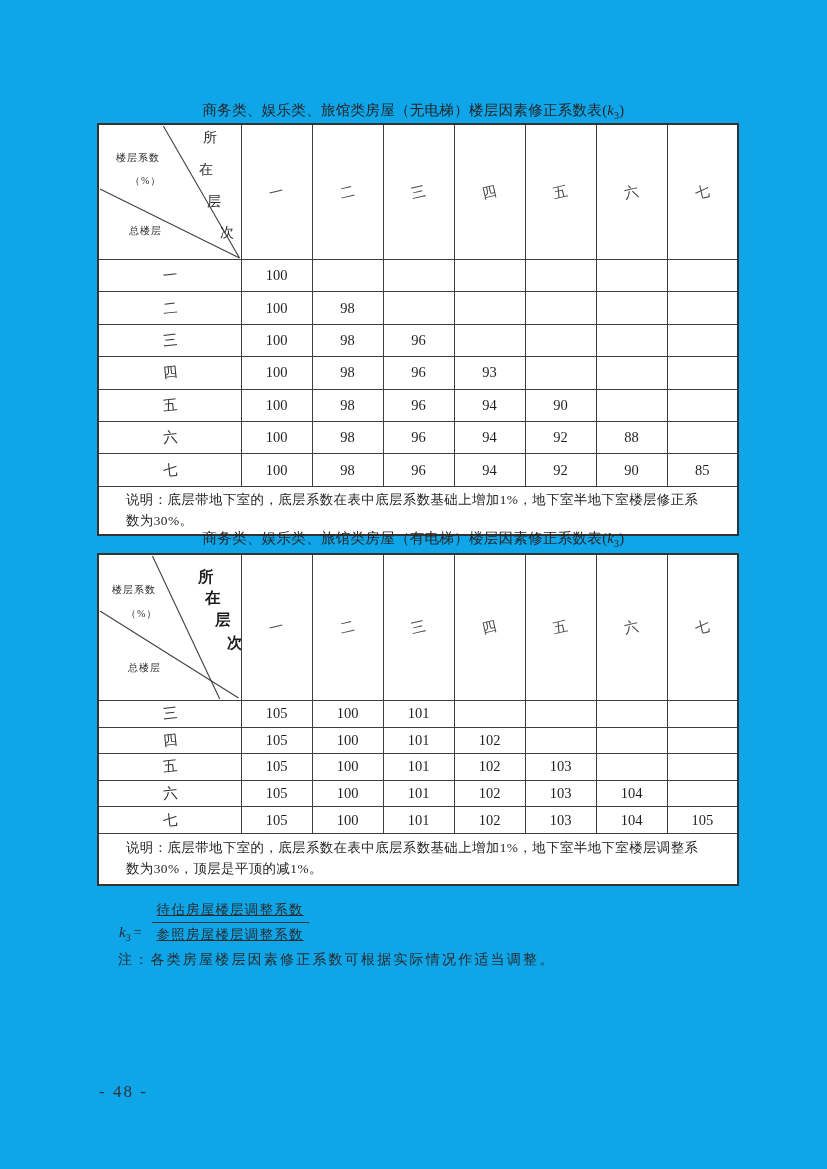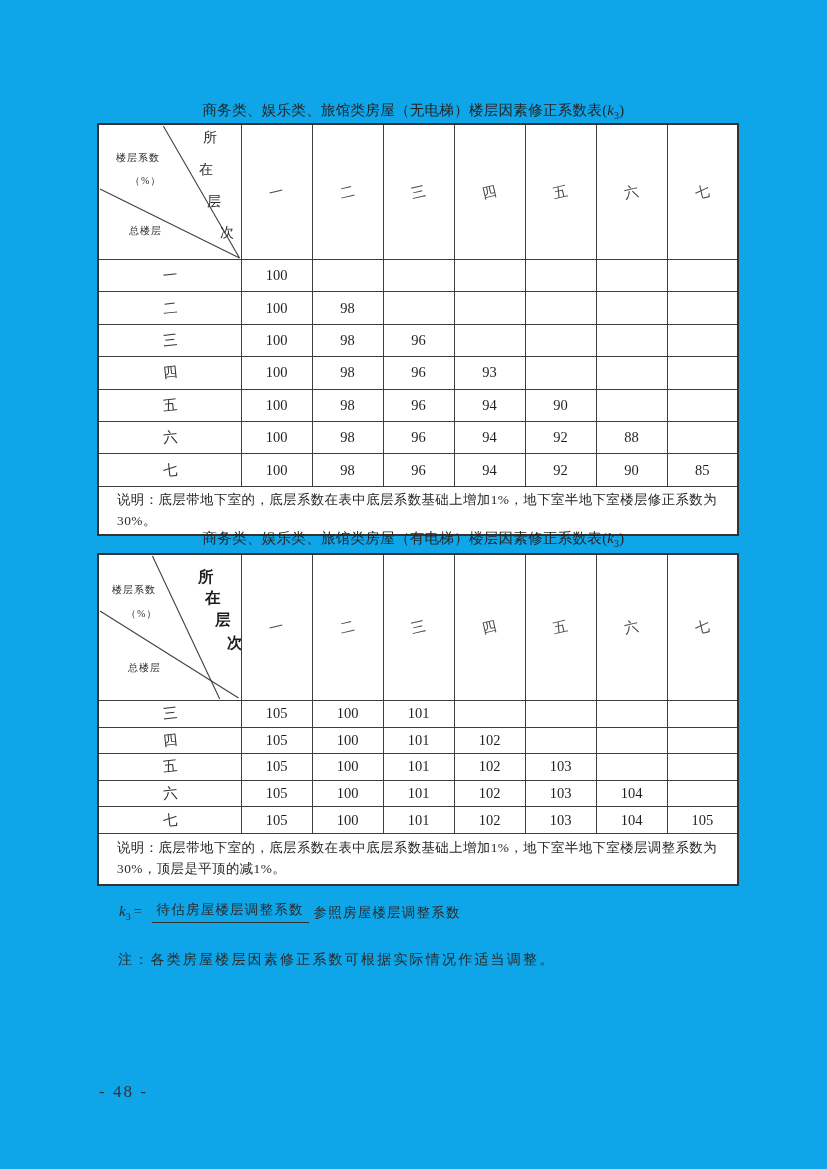--- a/index.html
+++ b/index.html
@@ -47,21 +47,21 @@
     transform:rotate(-13deg);
     color:#4a4a4a;font-size:14.5px;
   }
   .rowlabel .rot-row{
     display:inline-block;
     transform:rotate(-6deg);
     color:#333;font-size:14.5px;
   }
   td.val{font-size:14.5px;color:#1f1f1f;}
   td.note-cell{
-    text-align:left;padding:3px 18px;
+    text-align:left;padding:3px 27px;
     font-size:13.4px;letter-spacing:0.45px;
     line-height:1.55;color:#262626;
   }
   .t1 td.note-cell{height:26px;}
   .t2 td.note-cell{height:44px;}
 
   .corner{position:relative;}
   .corner svg{position:absolute;left:0;top:0;width:100%;height:100%;}
   .corner .lbl{
     position:absolute;font-size:10px;color:#2c2c2c;
@@ -86,21 +86,21 @@
   .t2 .v3{left:116px;top:55px;}
   .t2 .v4{left:128px;top:78px;}
 
   .formula{
     position:absolute;left:119px;top:901px;
     display:flex;align-items:flex-end;gap:10px;
     font-size:13.5px;color:#2a2a2a;
   }
   .kexpr{font-size:15px;padding-bottom:1px;white-space:nowrap;}
   .kexpr .eq{margin-left:3px;font-size:14px;}
-  .frac{display:flex;flex-direction:row;letter-spacing:1.2px;}
+  .frac{display:flex;flex-direction:column;letter-spacing:1.2px;text-decoration:underline;}
   .frac .num{border-bottom:1.4px solid #333;padding:0 5px 3px 5px;text-align:center;}
   .frac .den{padding:3px 5px 0 5px;}
   .footnote{
     position:absolute;left:118px;top:951px;
     font-size:14px;letter-spacing:2.2px;color:#2a2a2a;
     white-space:nowrap;
   }
   .pageno{
     position:absolute;left:99px;top:1082px;
     font-size:17px;color:#333;letter-spacing:2px;

